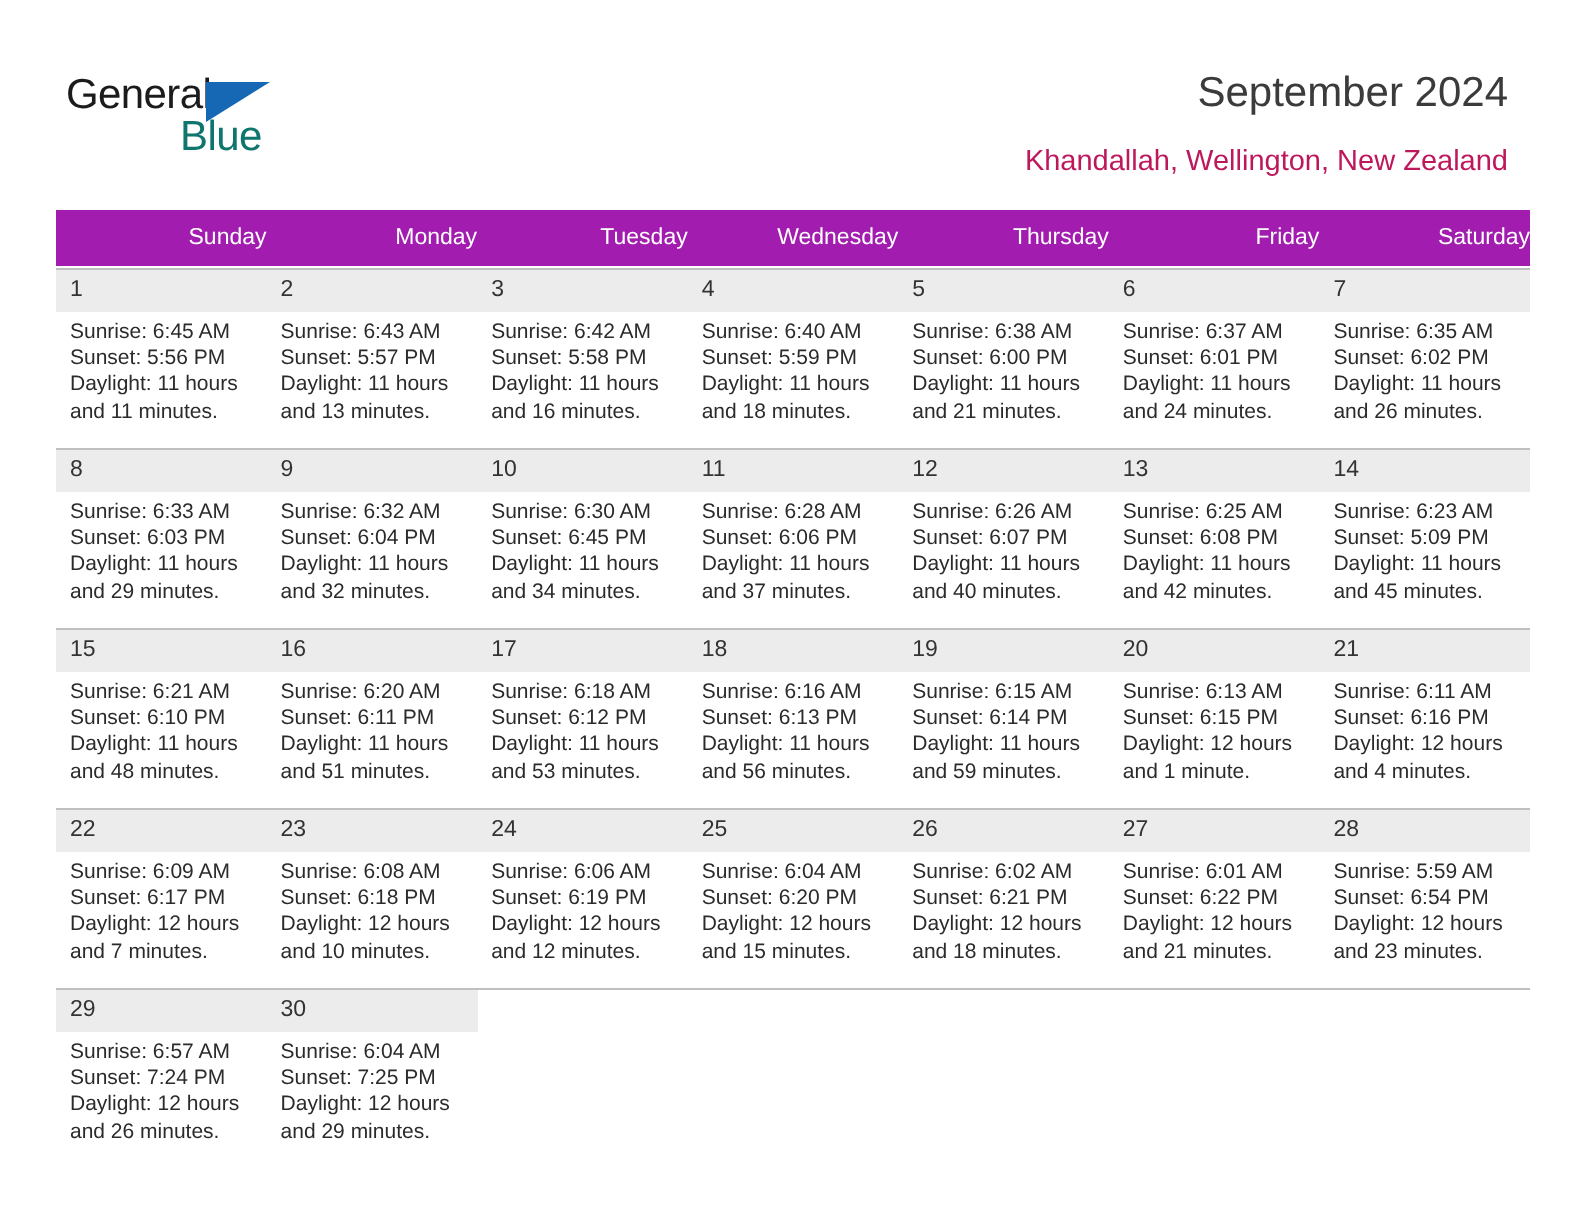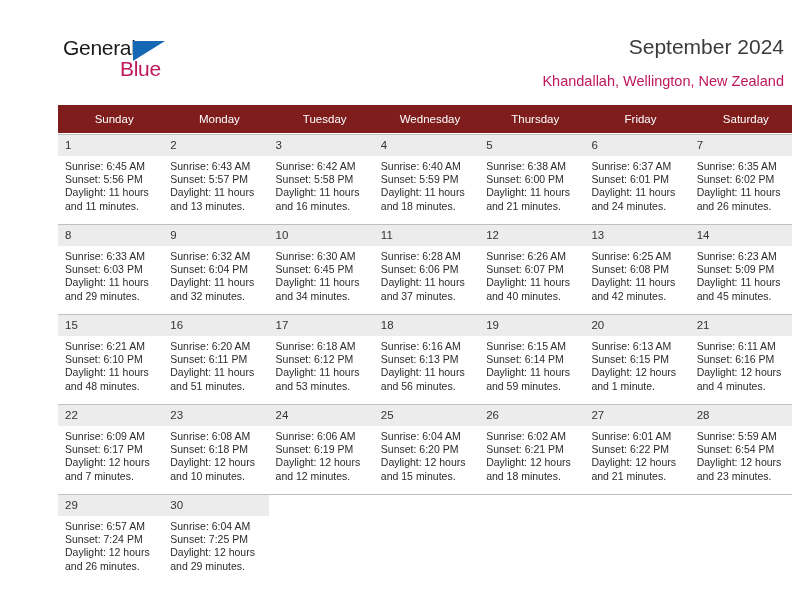--- a/index.html
+++ b/index.html
@@ -13,21 +13,20 @@
     height: 612px;
     font-family: "Liberation Sans", sans-serif;
     color: #222222;
     overflow: hidden;
   }
   .page {
     position: relative;
     width: 759px;
     height: 612px;
     box-sizing: border-box;
-    margin-left: 30px;
   }
 
   
   .header {
     position: absolute;
     left: 0;
     top: 0;
     width: 792px;
     height: 102px;
   }
@@ -55,21 +54,21 @@
     height: 0;
     border-left: 32px solid #1667b4;
     border-bottom: 20px solid transparent;
   }
   .logo-blue {
     position: absolute;
     left: 57px;
     top: 21px;
     font-size: 21px;
     letter-spacing: -0.3px;
-    color: #be185d;
+    color: #0f766e;
     font-family: "Liberation Sans", sans-serif;
   }
   .title-block {
     position: absolute;
     right: 38px;
     top: 30px;
     text-align: right;
   }
   .month-title {
     font-size: 21px;
@@ -94,25 +93,25 @@
     width: 737px;
   }
   .cal-table {
     border-collapse: collapse;
     table-layout: fixed;
     width: 737px;
   }
   .cal-table col { width: 105.28px; }
 
   thead th {
-    background: #7f1d1d;
+    background: #a21caf;
     color: #ffffff;
     font-size: 11.5px;
     font-weight: normal;
-    text-align: center;
+    text-align: right;
     padding: 5px 0 5px 7px;
     height: 18px;
     border: none;
   }
 
   tbody td {
     vertical-align: top;
     padding: 0;
     border: none;
     height: 89px;

